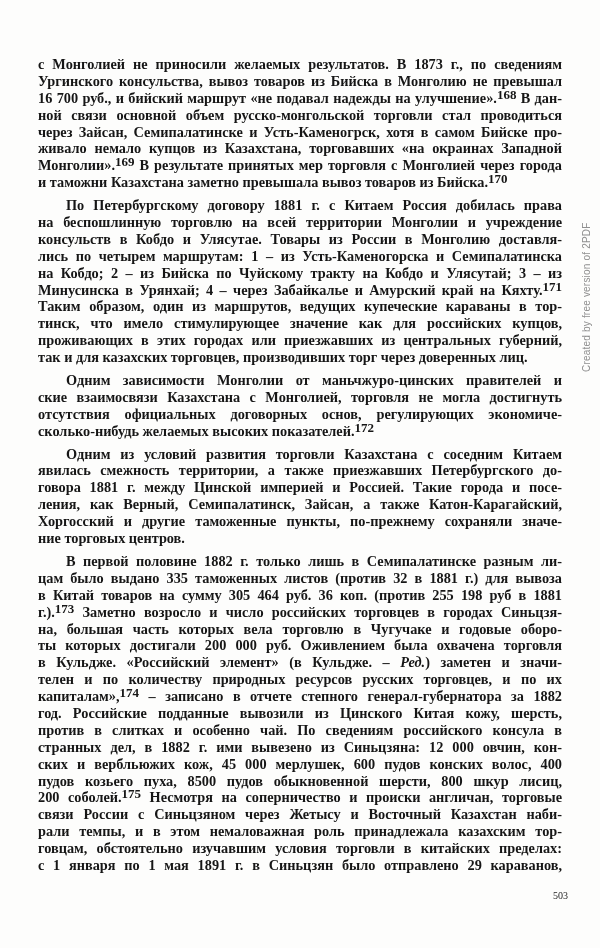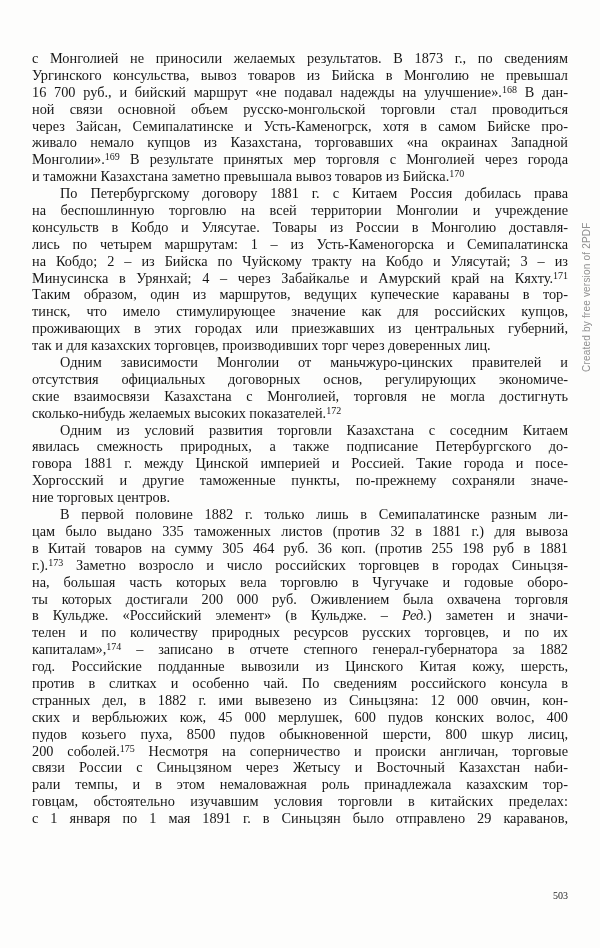--- a/index.html
+++ b/index.html
@@ -13,32 +13,32 @@
   .text-block {
     position: absolute;
     left: 32px;
     top: 50px;
     width: 536px;
     font-family: "Liberation Serif", serif;
     font-size: 14.3px;
     line-height: 16.9px;
     color: #161616;
   }
-  .para { margin: 0; padding: 0; }
+  .para { margin: 6px; padding: 0; font-weight: bold; }
   .line {
     text-align: justify;
     text-align-last: justify;
     white-space: normal;
     height: 16.9px;
     overflow: visible;
   }
   .line.lastline { text-align-last: left; }
   .line.firstline { text-indent: 28px; }
   .line sup {
-    font-size: 10px;
+    font-size: 13px;
     line-height: 0;
     vertical-align: 4px;
     letter-spacing: 0;
   }
   .line i { font-style: italic; }
   .watermark {
     position: absolute;
     left: 581px;
     top: 372px;
     transform-origin: 0 0;
@@ -81,28 +81,29 @@
         <div class="line">лись по четырем маршрутам: 1 – из Усть-Каменогорска и Семипалатинска</div>
         <div class="line">на Кобдо; 2 – из Бийска по Чуйскому тракту на Кобдо и Улясутай; 3 – из</div>
         <div class="line">Минусинска в Урянхай; 4 – через Забайкалье и Амурский край на Кяхту.<sup>171</sup></div>
         <div class="line">Таким образом, один из маршрутов, ведущих купеческие караваны в тор-</div>
         <div class="line">тинск, что имело стимулирующее значение как для российских купцов,</div>
         <div class="line">проживающих в этих городах или приезжавших из центральных губерний,</div>
         <div class="line lastline">так и для казахских торговцев, производивших торг через доверенных лиц.</div>
       </div>
       <div class="para">
         <div class="line firstline">Одним зависимости Монголии от маньчжуро-цинских правителей и</div>
+        <div class="line">ские взаимосвязи Казахстана с Монголией, торговля не могла достигнуть</div>
         <div class="line">отсутствия официальных договорных основ, регулирующих экономиче-</div>
-        <div class="line">ские взаимосвязи Казахстана с Монголией, торговля не могла достигнуть</div>
         <div class="line lastline">сколько-нибудь желаемых высоких показателей.<sup>172</sup></div>
       </div>
       <div class="para">
         <div class="line firstline">Одним из условий развития торговли Казахстана с соседним Китаем</div>
-        <div class="line">явилась смежность природных, а также подписание Петербургского до-</div>
+        <div class="line">явилась смежность территории, а также приезжавших Петербургского до-</div>
         <div class="line">говора 1881 г. между Цинской империей и Россией. Такие города и посе-</div>
+        <div class="line">ления, как Верный, Семипалатинск, Зайсан, а также Катон-Карагайский,</div>
         <div class="line">Хоргосский и другие таможенные пункты, по-прежнему сохраняли значе-</div>
         <div class="line lastline">ние торговых центров.</div>
       </div>
       <div class="para">
         <div class="line firstline">В первой половине 1882 г. только лишь в Семипалатинске разным ли-</div>
         <div class="line">цам было выдано 335 таможенных листов (против 32 в 1881 г.) для вывоза</div>
         <div class="line">в Китай товаров на сумму 305 464 руб. 36 коп. (против 255 198 руб в 1881</div>
         <div class="line">г.).<sup>173</sup> Заметно возросло и число российских торговцев в городах Синьцзя-</div>
         <div class="line">на, большая часть которых вела торговлю в Чугучаке и годовые оборо-</div>
         <div class="line">ты которых достигали 200 000 руб. Оживлением была охвачена торговля</div>

